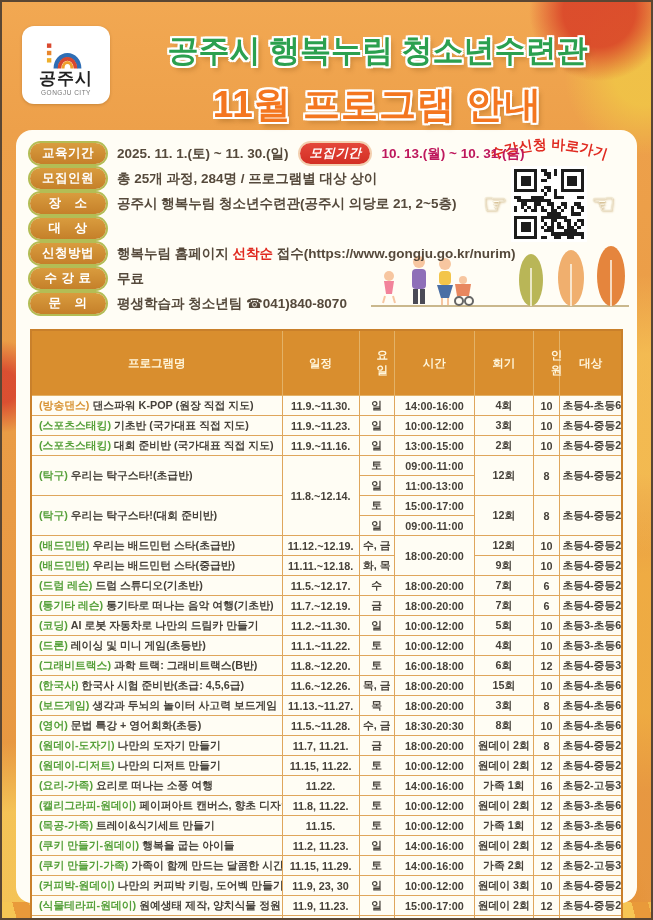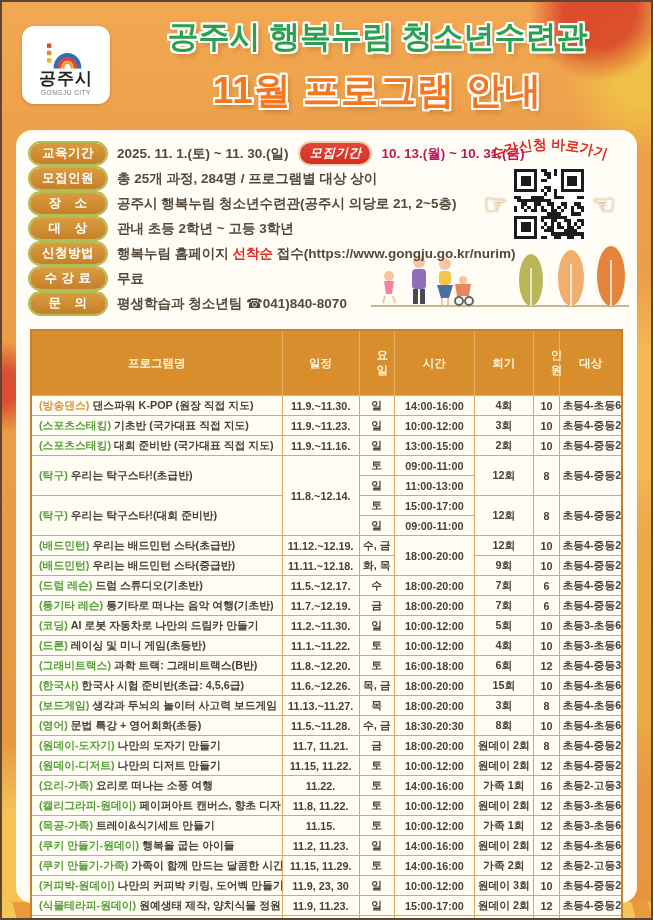--- a/index.html
+++ b/index.html
@@ -23,21 +23,21 @@
   }
   .rays{position:absolute;left:0;right:0;bottom:0;height:16px;z-index:1;pointer-events:none;
     background:repeating-linear-gradient(75deg,#f6c654 0 14px,#e99a3a 14px 30px,#f3b94b 30px 46px);}
   
   .header{position:absolute;top:8px;left:0;right:0;height:118px;z-index:3;}
   .logo-box{position:absolute;left:20px;top:16px;width:88px;height:78px;background:#fff;
     border-radius:12px;box-shadow:0 1px 3px rgba(90,50,0,.25);display:flex;flex-direction:column;
     align-items:center;justify-content:center;padding-top:2px;box-sizing:border-box;}
   .logo-name{font-size:17px;font-weight:800;color:#222;letter-spacing:1px;line-height:1;}
   .logo-sub{font-size:6.5px;color:#777;letter-spacing:.5px;margin-top:2px;}
-  .titles{position:absolute;left:112px;right:10px;top:6px;text-align:center;}
+  .titles{position:absolute;left:112px;right:10px;top:20px;text-align:center;}
   .title-main{font-size:31px;font-weight:800;color:#2ba04f;letter-spacing:0px;line-height:1.35;
     text-shadow:-2px 0 #fff,2px 0 #fff,0 -2px #fff,0 2px #fff,-2px -2px #fff,2px -2px #fff,-2px 2px #fff,2px 2px #fff,3px 4px 5px rgba(110,60,0,.35);}
   .title-sub{font-size:37px;font-weight:800;color:#f4761f;margin-top:8px;letter-spacing:1px;
     text-shadow:-2px 0 #fff,2px 0 #fff,0 -2px #fff,0 2px #fff,-2px -2px #fff,2px -2px #fff,-2px 2px #fff,2px 2px #fff,3px 4px 5px rgba(110,60,0,.35);}
   
   .card{position:absolute;left:14px;right:14px;top:128px;bottom:15px;background:#fffdf5;
     border-radius:16px;z-index:2;padding:12px 14px 10px 14px;box-sizing:border-box;}
   
   .info-row{display:flex;align-items:center;height:23px;margin-bottom:2px;position:relative;z-index:2;}
   .pill{flex:0 0 auto;width:76px;height:21px;border-radius:999px;display:flex;align-items:center;
@@ -293,21 +293,20 @@
     <div class="info-row">
       <span class="pill">모집인원</span>
       <span class="info-val">총 25개 과정, 284명 / 프로그램별 대상 상이</span>
     </div>
     <div class="info-row">
       <span class="pill">장　소</span>
       <span class="info-val">공주시 행복누림 청소년수련관(공주시 의당로 21, 2~5층)</span>
     </div>
     <div class="info-row">
       <span class="pill">대　상</span>
-      <span class="info-val">관내 초등 2학년 ~ 고등 3학년</span>
     </div>
     <div class="info-row">
       <span class="pill">신청방법</span>
       <span class="info-val"><span>행복누림 홈페이지 </span><span class="red-bold">선착순</span><span> 접수(https://www.gongju.go.kr/nurim)</span></span>
     </div>
     <div class="info-row">
       <span class="pill">수 강 료</span>
       <span class="info-val">무료</span>
     </div>
     <div class="info-row">

